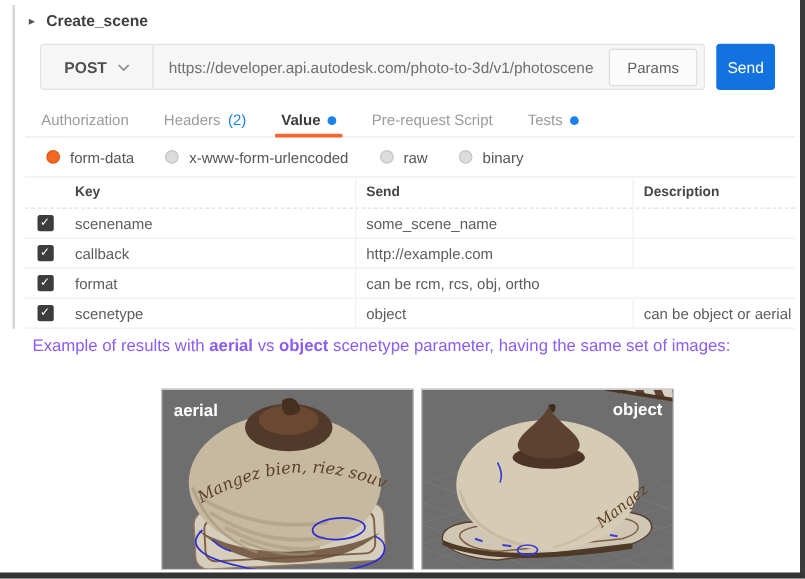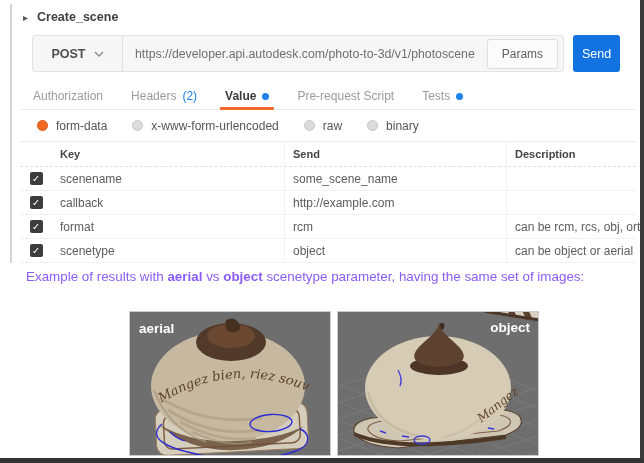--- a/index.html
+++ b/index.html
@@ -179,21 +179,20 @@
           </div>
         <div class="cell">callback</div>
         <div class="cell sep">http://example.com</div>
         <div class="cell sep"></div>
       </div>
       <div class="trow">
         <div class="cell-check">
             <span class="checkbox">✓</span>
           </div>
         <div class="cell">format</div>
-        <div class="cell sep">rcm</div>
         <div class="cell sep">can be rcm, rcs, obj, ortho</div>
       </div>
       <div class="trow">
         <div class="cell-check">
             <span class="checkbox">✓</span>
           </div>
         <div class="cell">scenetype</div>
         <div class="cell sep">object</div>
         <div class="cell sep">can be object or aerial</div>
       </div>

